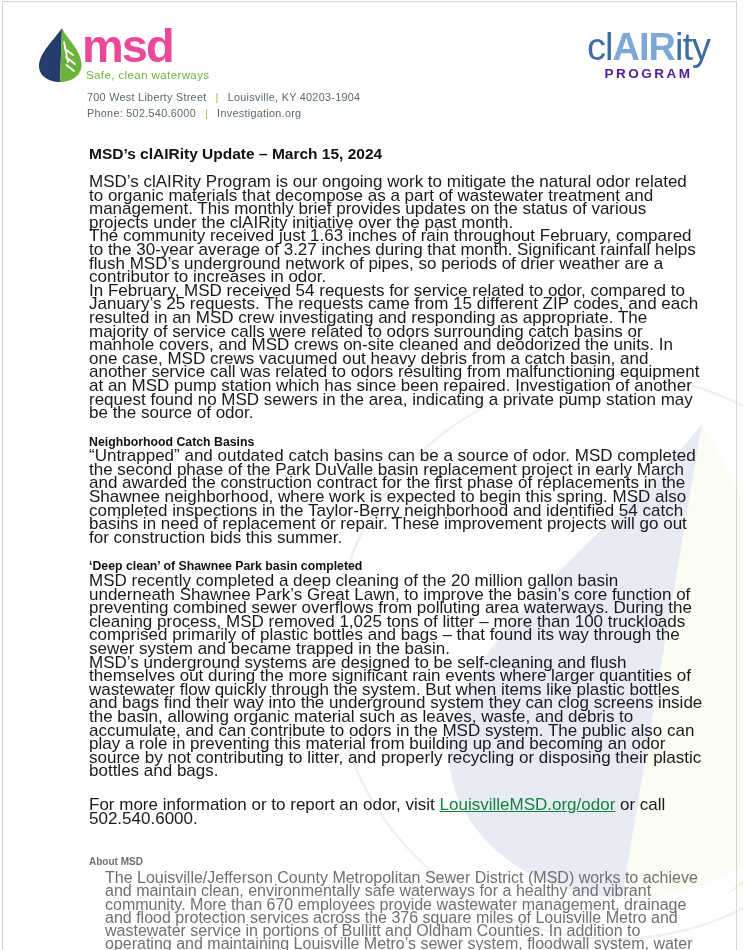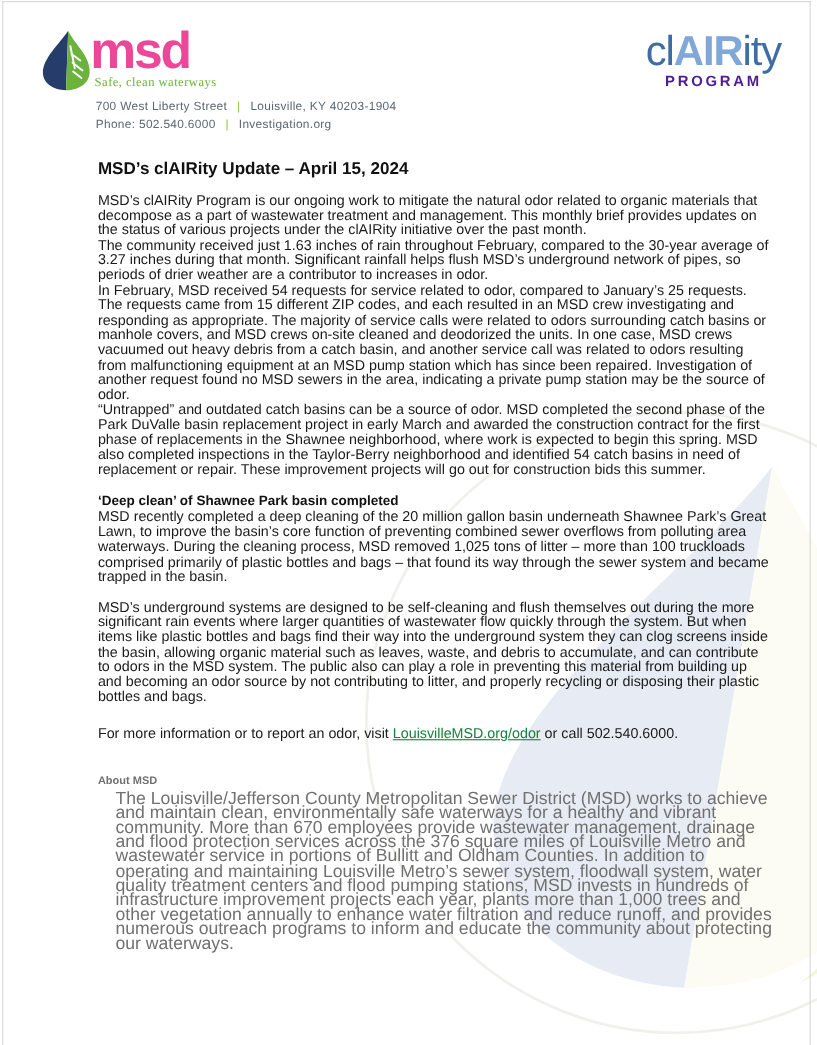--- a/index.html
+++ b/index.html
@@ -21,43 +21,43 @@
   }
   
   .leaf-logo { position:absolute; left:35px; top:27px; }
   .wordmark {
     position:absolute; left:82px; top:22px;
     font-size:47px; font-weight:bold; letter-spacing:-2px;
     color:#ec4899; line-height:1;
   }
   .tagline {
     position:absolute; left:86px; top:69px;
-    font-size:11.5px; color:#6cb33e; letter-spacing:0.4px;font-family:Liberation Serif, serif;
+    font-size:11.5px; color:#6cb33e; letter-spacing:0.4px;
   }
   .address {
     position:absolute; left:87px; top:89px;
     font-size:10.8px; color:#5b6770; letter-spacing:0.3px; line-height:16px;
   }
   .address .sep { color:#8cc63f; margin:0 9px; }
   .program-logo {
     position:absolute; right:33px; top:28px; text-align:center; line-height:1;
   }
   .program-logo .word { font-size:38px; letter-spacing:-1px; }
   .program-logo .thin { color:#3e6da6; font-weight:normal;text-align:center; }
   .program-logo .bold { color:#7fa8d8; font-weight:bold; }
   .program-logo .sub {
     display:block; margin-top:1px;
     color:#4c1d95; font-weight:bold; font-size:13.5px; letter-spacing:2.5px;
   }
   
   .content { position:absolute; left:89px; top:145px; width:614px; }
   .doc-title { font-size:15.5px; font-weight:bold; margin:0 0 12px 0; color:#111; }
-  .content p { font-size:13px; line-height:13.6px; margin:0; }
+  .content p { font-size:17px; line-height:13.6px; margin:0; }
   .content h3 { font-size:12.3px; line-height:13.6px; font-weight:bold; margin:16px 0 0 0; color:#111; }
-  p.second { margin-top:14px; }
+  p.second { }
   .more-info { margin-top:20px !important; }
   .odor-link { color:#15803d; text-decoration:underline; cursor:pointer; }
   .about { margin-top:30px; }
   .about h4 { font-size:10px; font-weight:bold; color:#707070; margin:0; line-height:13px; }
   .about p { font-size:16px; line-height:13.2px; color:#707070; margin:3px 0 0 16px; }
 </style>
 </head>
 <body>
 
 <div class="watermark">
@@ -95,28 +95,29 @@
   </div>
 
   <div class="program-logo">
     <span class="word"><span class="thin">cl</span><span class="bold">AIR</span><span class="thin">ity</span></span>
     <span class="sub">PROGRAM</span>
   </div>
 </div>
 
 <div class="content">
 
-  <h1 class="doc-title">MSD’s clAIRity Update – April 15, 2024</h1>
+  <h1 class="doc-title">MSD’s clAIRity Update – March 15, 2024</h1>
 
   <p>MSD’s clAIRity Program is our ongoing work to mitigate the natural odor related to organic materials that decompose as a part of wastewater treatment and management. This monthly brief provides updates on the status of various projects under the clAIRity initiative over the past month.</p>
 
   <p>The community received just 1.63 inches of rain throughout February, compared to the 30-year average of 3.27 inches during that month. Significant rainfall helps flush MSD’s underground network of pipes, so periods of drier weather are a contributor to increases in odor.</p>
 
   <p>In February, MSD received 54 requests for service related to odor, compared to January’s 25 requests. The requests came from 15 different ZIP codes, and each resulted in an MSD crew investigating and responding as appropriate. The majority of service calls were related to odors surrounding catch basins or manhole covers, and MSD crews on-site cleaned and deodorized the units. In one case, MSD crews vacuumed out heavy debris from a catch basin, and another service call was related to odors resulting from malfunctioning equipment at an MSD pump station which has since been repaired. Investigation of another request found no MSD sewers in the area, indicating a private pump station may be the source of odor.</p>
 
+  <h3>Neighborhood Catch Basins</h3>
   <p>“Untrapped” and outdated catch basins can be a source of odor. MSD completed the second phase of the Park DuValle basin replacement project in early March and awarded the construction contract for the first phase of replacements in the Shawnee neighborhood, where work is expected to begin this spring. MSD also completed inspections in the Taylor-Berry neighborhood and identified 54 catch basins in need of replacement or repair. These improvement projects will go out for construction bids this summer.</p>
 
   <h3>‘Deep clean’ of Shawnee Park basin completed</h3>
   <p>MSD recently completed a deep cleaning of the 20 million gallon basin underneath Shawnee Park’s Great Lawn, to improve the basin’s core function of preventing combined sewer overflows from polluting area waterways. During the cleaning process, MSD removed 1,025 tons of litter – more than 100 truckloads comprised primarily of plastic bottles and bags – that found its way through the sewer system and became trapped in the basin.</p>
   <p class="second">MSD’s underground systems are designed to be self-cleaning and flush themselves out during the more significant rain events where larger quantities of wastewater flow quickly through the system. But when items like plastic bottles and bags find their way into the underground system they can clog screens inside the basin, allowing organic material such as leaves, waste, and debris to accumulate, and can contribute to odors in the MSD system. The public also can play a role in preventing this material from building up and becoming an odor source by not contributing to litter, and properly recycling or disposing their plastic bottles and bags.</p>
 
   <p class="more-info"><span>For more information or to report an odor, visit </span><a class="odor-link">LouisvilleMSD.org/odor</a><span> or call 502.540.6000.</span></p>
 
   <div class="about">
     <h4>About MSD</h4>

